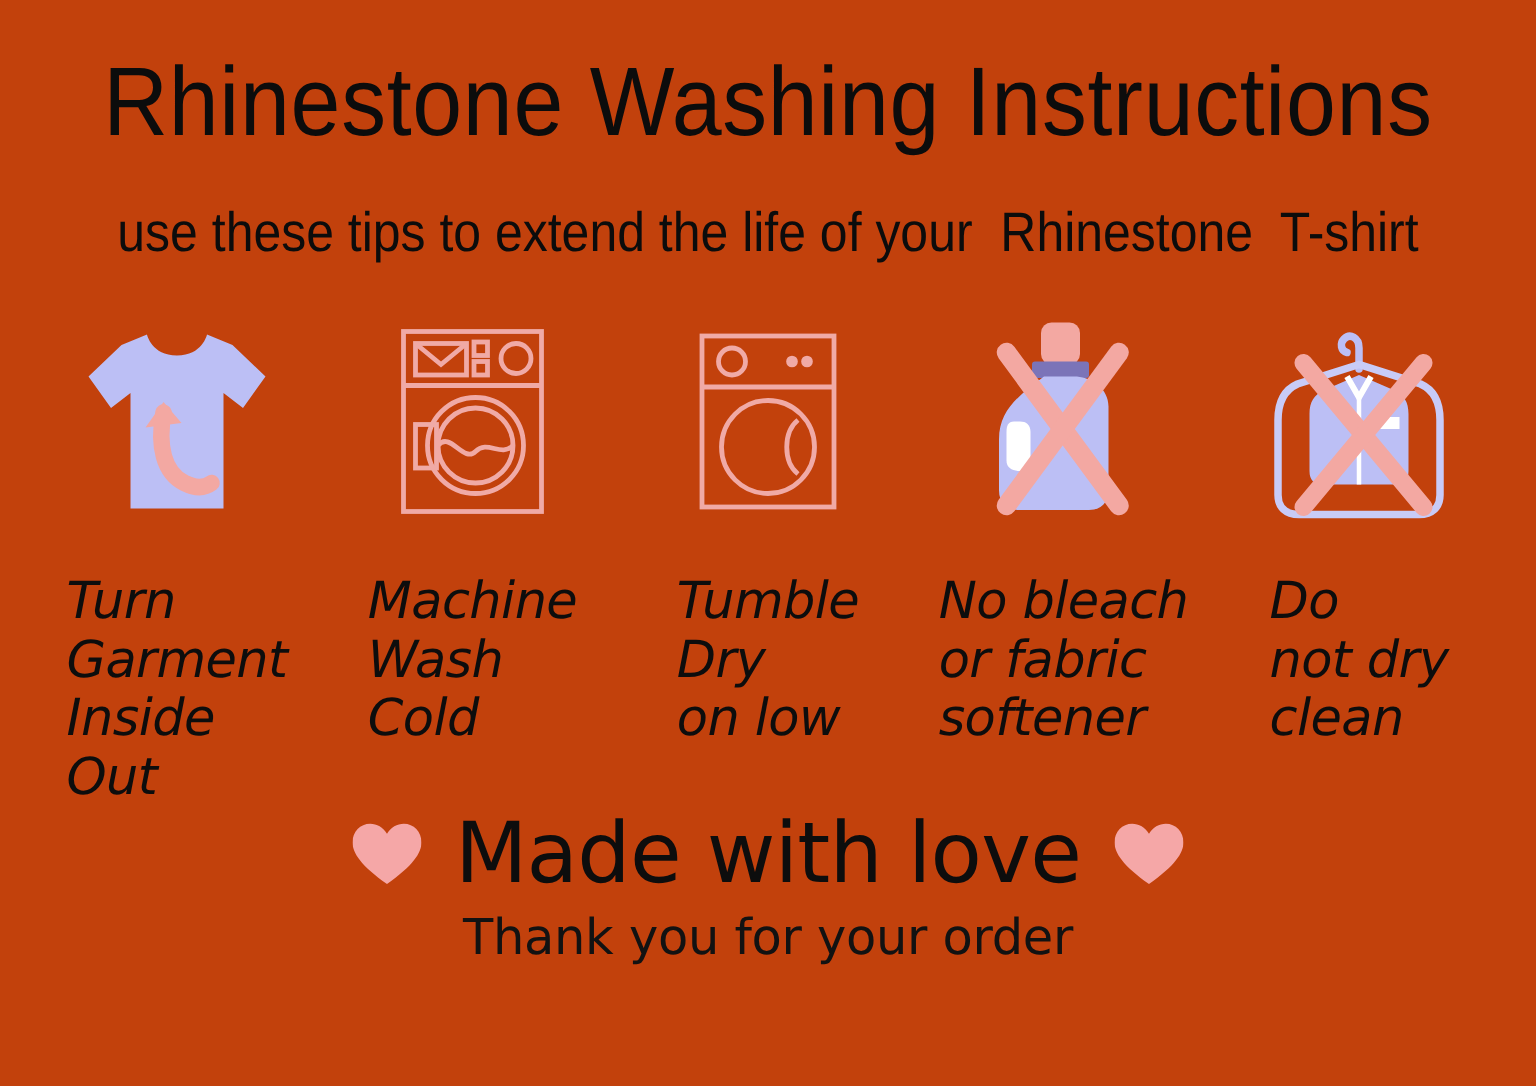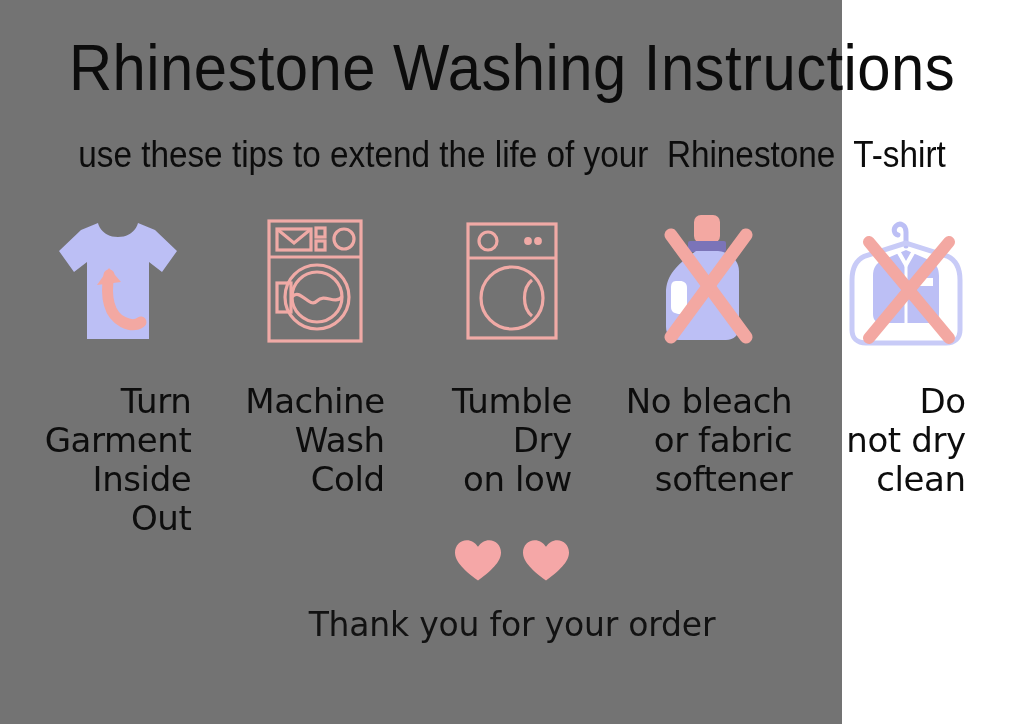--- a/index.html
+++ b/index.html
@@ -12,23 +12,23 @@
     width: 1024px;
     height: 724px;
     overflow: hidden;
     font-family: "Liberation Sans", sans-serif;
     color: #111111;
     -webkit-font-smoothing: antialiased;
   }
 
   .card {
     position: relative;
-    width: 842px;
+    width: 1024px;
     height: 724px;
-    background: #737373;
+    background: #c2410c;
     box-sizing: border-box;
   }
 
   
   .title {
     position: absolute;
     top: 30px;
     left: 0;
     width: 1024px;
     text-align: center;
@@ -78,28 +78,29 @@
     align-items: center;
   }
   .step-icon {
     height: 150px;
     display: flex;
     align-items: center;
     justify-content: center;
   }
   .step-label {
     margin-top: 26px;
-    text-align: right;
+    text-align: left;
     font-family: "DejaVu Sans", sans-serif;
     font-size: 34px;
     line-height: 39px;
     font-weight: 400;
     color: #0d0d0d;
     white-space: pre-line;
     letter-spacing: -0.4px;
+    font-style: italic;
   }
 
   
   .made-row {
     position: absolute;
     top: 538px;
     left: 0;
     width: 1024px;
     display: flex;
     align-items: center;
@@ -270,20 +271,21 @@
     </div>
 
   </div>
 
   <div class="made-row">
     <svg class="heart" viewBox="0 0 32 29" aria-hidden="true">
       <path d="M16 28 C4 19.5 0 13.6 0 8.6 C0 3.7 3.6 0 8.2 0 C11.3 0 14.2 1.7 16 4.6
                C17.8 1.7 20.7 0 23.8 0 C28.4 0 32 3.7 32 8.6 C32 13.6 28 19.5 16 28 Z" fill="#f5a7a7"></path>
     </svg>
 
+    <div class="made-text">Made with love</div>
 
     <svg class="heart" viewBox="0 0 32 29" aria-hidden="true">
       <path d="M16 28 C4 19.5 0 13.6 0 8.6 C0 3.7 3.6 0 8.2 0 C11.3 0 14.2 1.7 16 4.6
                C17.8 1.7 20.7 0 23.8 0 C28.4 0 32 3.7 32 8.6 C32 13.6 28 19.5 16 28 Z" fill="#f5a7a7"></path>
     </svg>
   </div>
 
   <div class="thanks">Thank you for your order</div>
 
 </div>

